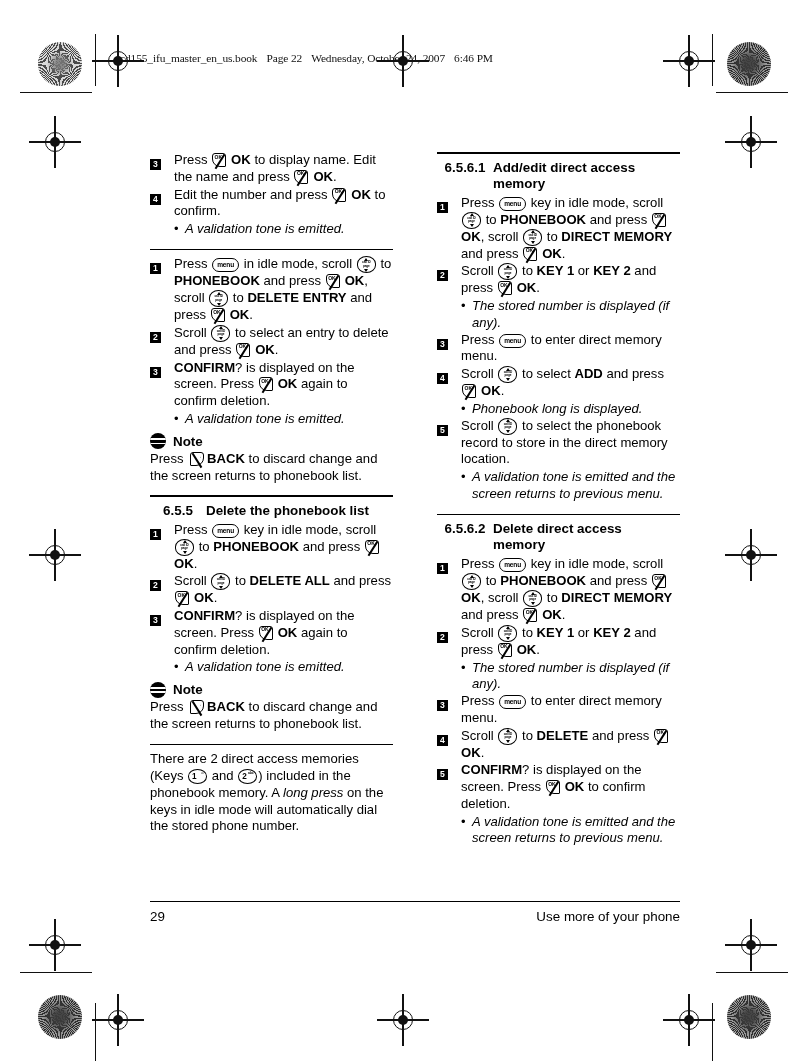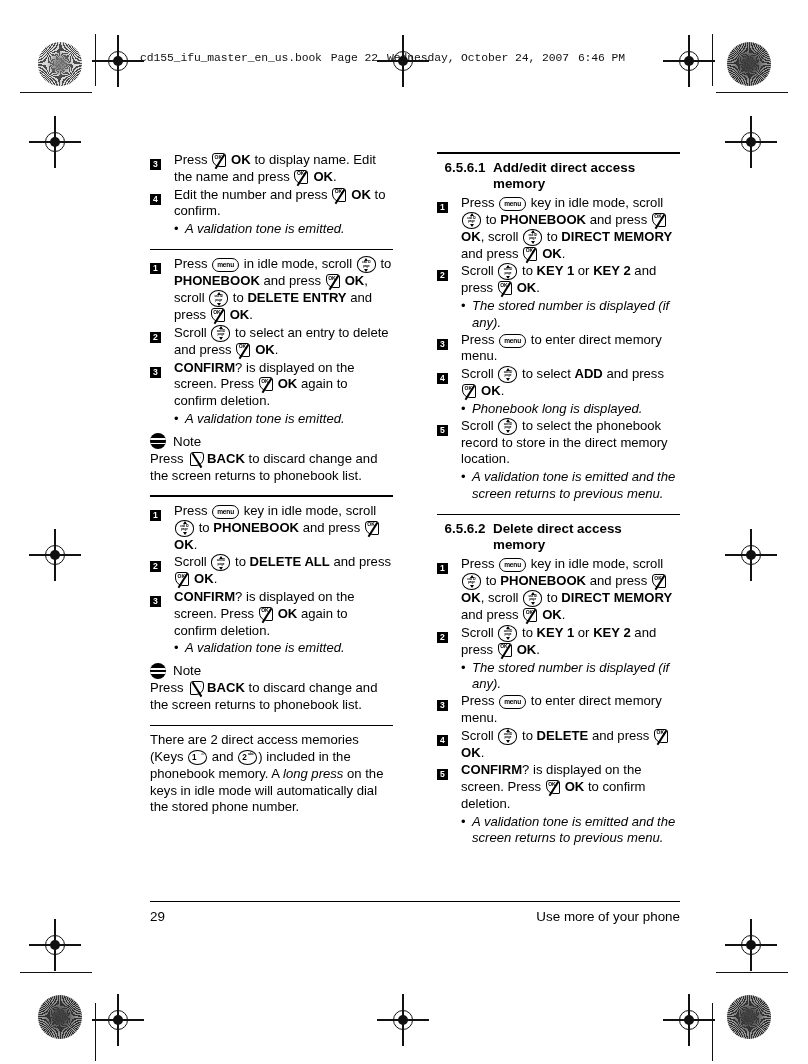--- a/index.html
+++ b/index.html
@@ -69,22 +69,22 @@
   .trim {
     position: absolute;
     background: #111;
   }
 
   
   .header-rule-top { position:absolute; left:95px; top:34px; width:1.2px; height:52px; background:#111; }
   .header-rule-right { position:absolute; left:712px; top:34px; width:1.2px; height:52px; background:#111; }
   .header-line {
     position: absolute;
-    left: 140px; top: 52px;
-    font-family: Liberation Mono, monospace;
+    left: 120px; top: 52px;
+    font-family: Liberation Serif, serif;
     font-size: 11.4px;
     letter-spacing: -0.1px;
     white-space: nowrap;
     color: #111;
   }
   .header-line .gap { display:inline-block; width:9px; }
 
   
   .page {
     position: absolute;
@@ -162,21 +162,21 @@
   b, .b { font-weight: bold; }
   i, .i { font-style: italic; }
 
   
   .note-head {
     display: flex;
     align-items: center;
     gap: 7px;
     margin: 5px 0 1px 0;
   }
-  .note-title { font-weight: normal; font-size: 13.4px; }
+  .note-title { font-weight: bold; font-size: 13.4px; }
 
   
   .key {
     display: inline-block;
     position: relative;
     vertical-align: -4px;
   }
 
   
   .key-ok {
@@ -484,20 +484,24 @@
               <span class="bandA"></span>
               <span class="bandB"></span>
             </span>
             <span class="note-title">Note</span>
           </div>
           <div class="para"><span>Press </span><span class="key key-back"><span class="shape"></span><span class="lbl">←</span><span class="slash"></span></span><span class="b">BACK</span><span> to discard change and the screen returns to phonebook list.</span></div>
         </div>
       </div>
       <div>
         <div class="sec-rule"></div>
+        <div class="sec-head">
+          <span class="sec-num">6.5.5</span>
+          <span class="sec-title">Delete the phonebook list</span>
+        </div>
         <div>
           <div class="step">
             <div class="step-num"><span class="numbox">1</span></div>
             <div class="step-body"><span>Press </span><span class="key key-menu"><span class="shape"></span><span class="lbl">menu</span></span><span> key in idle mode, scroll </span><span class="key key-scroll"><span class="shape"></span><span class="up"></span><span class="dn"></span><span class="mid"><span>call ID</span><br><span>page</span></span></span><span> to </span><span class="b">PHONEBOOK</span><span> and press </span><span class="key key-ok"><span class="shape"></span><span class="lbl">OK</span><span class="slash"></span></span><span class="b">OK</span><span>.</span></div>
           </div>
         </div>
         <div>
           <div class="step">
             <div class="step-num"><span class="numbox">2</span></div>
             <div class="step-body"><span>Scroll </span><span class="key key-scroll"><span class="shape"></span><span class="up"></span><span class="dn"></span><span class="mid"><span>call ID</span><br><span>page</span></span></span><span> to </span><span class="b">DELETE ALL</span><span> and press </span><span class="key key-ok"><span class="shape"></span><span class="lbl">OK</span><span class="slash"></span></span><span class="b">OK</span><span>.</span></div>

